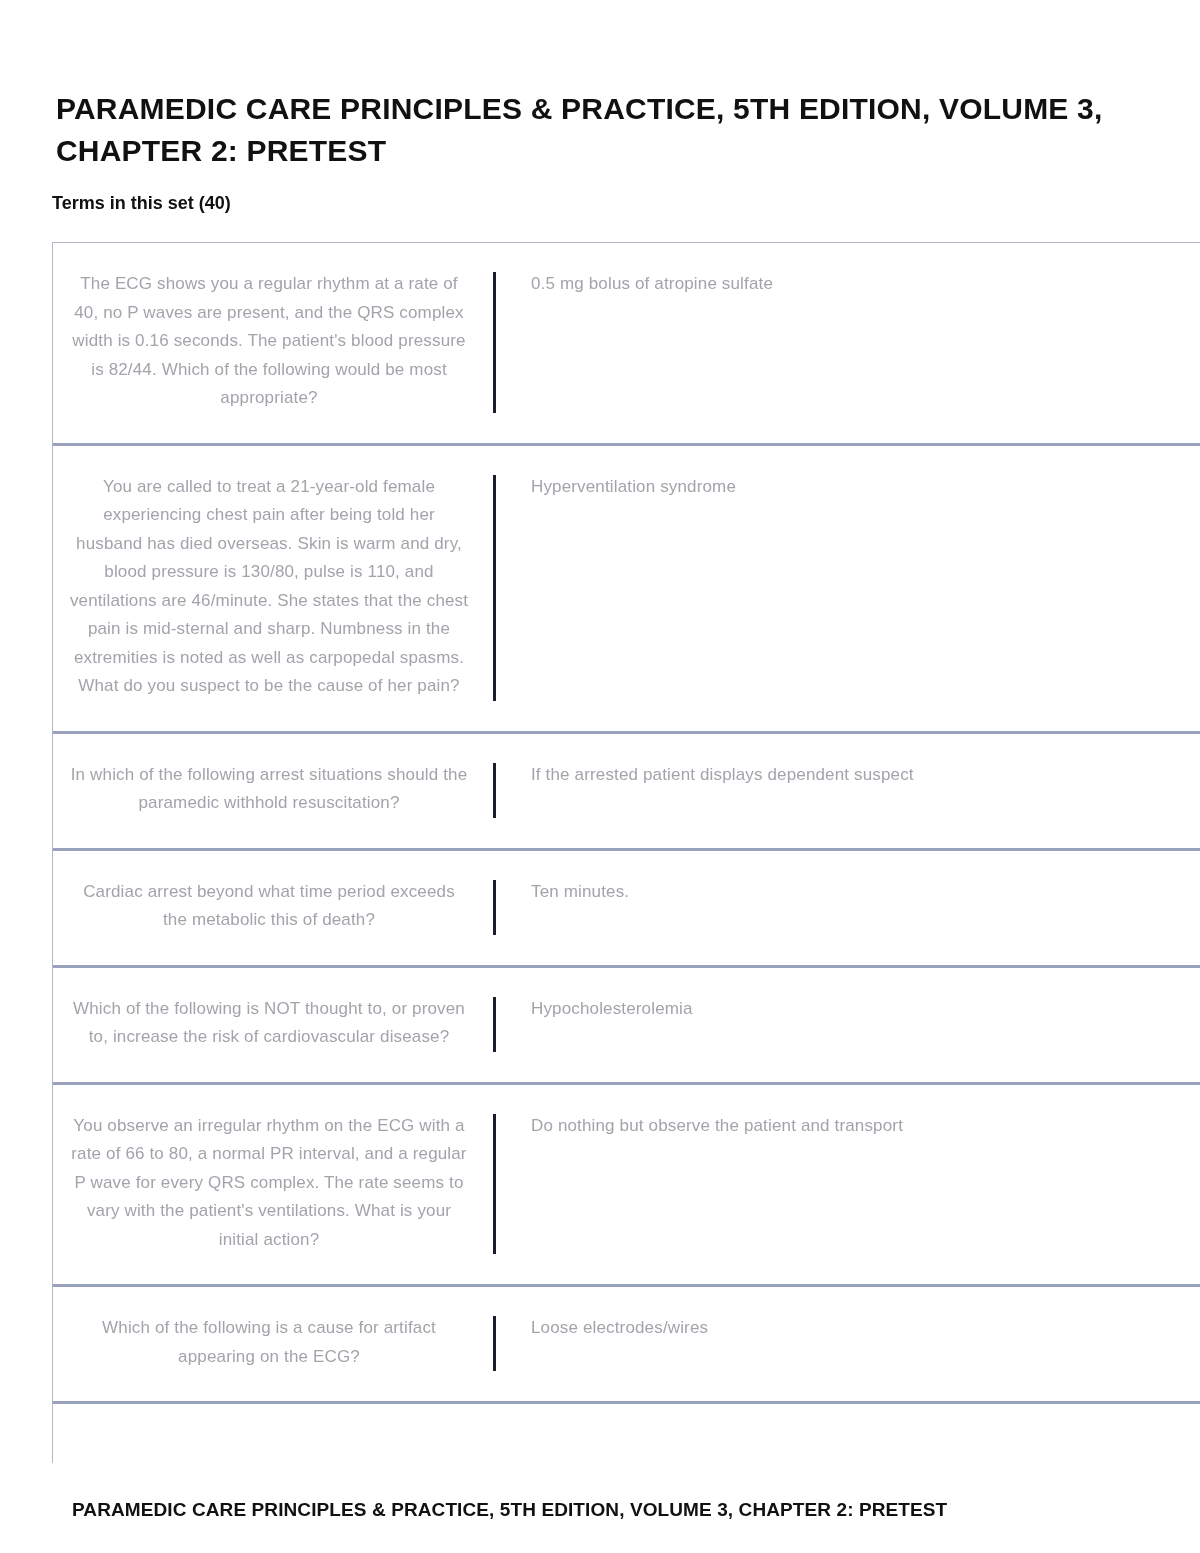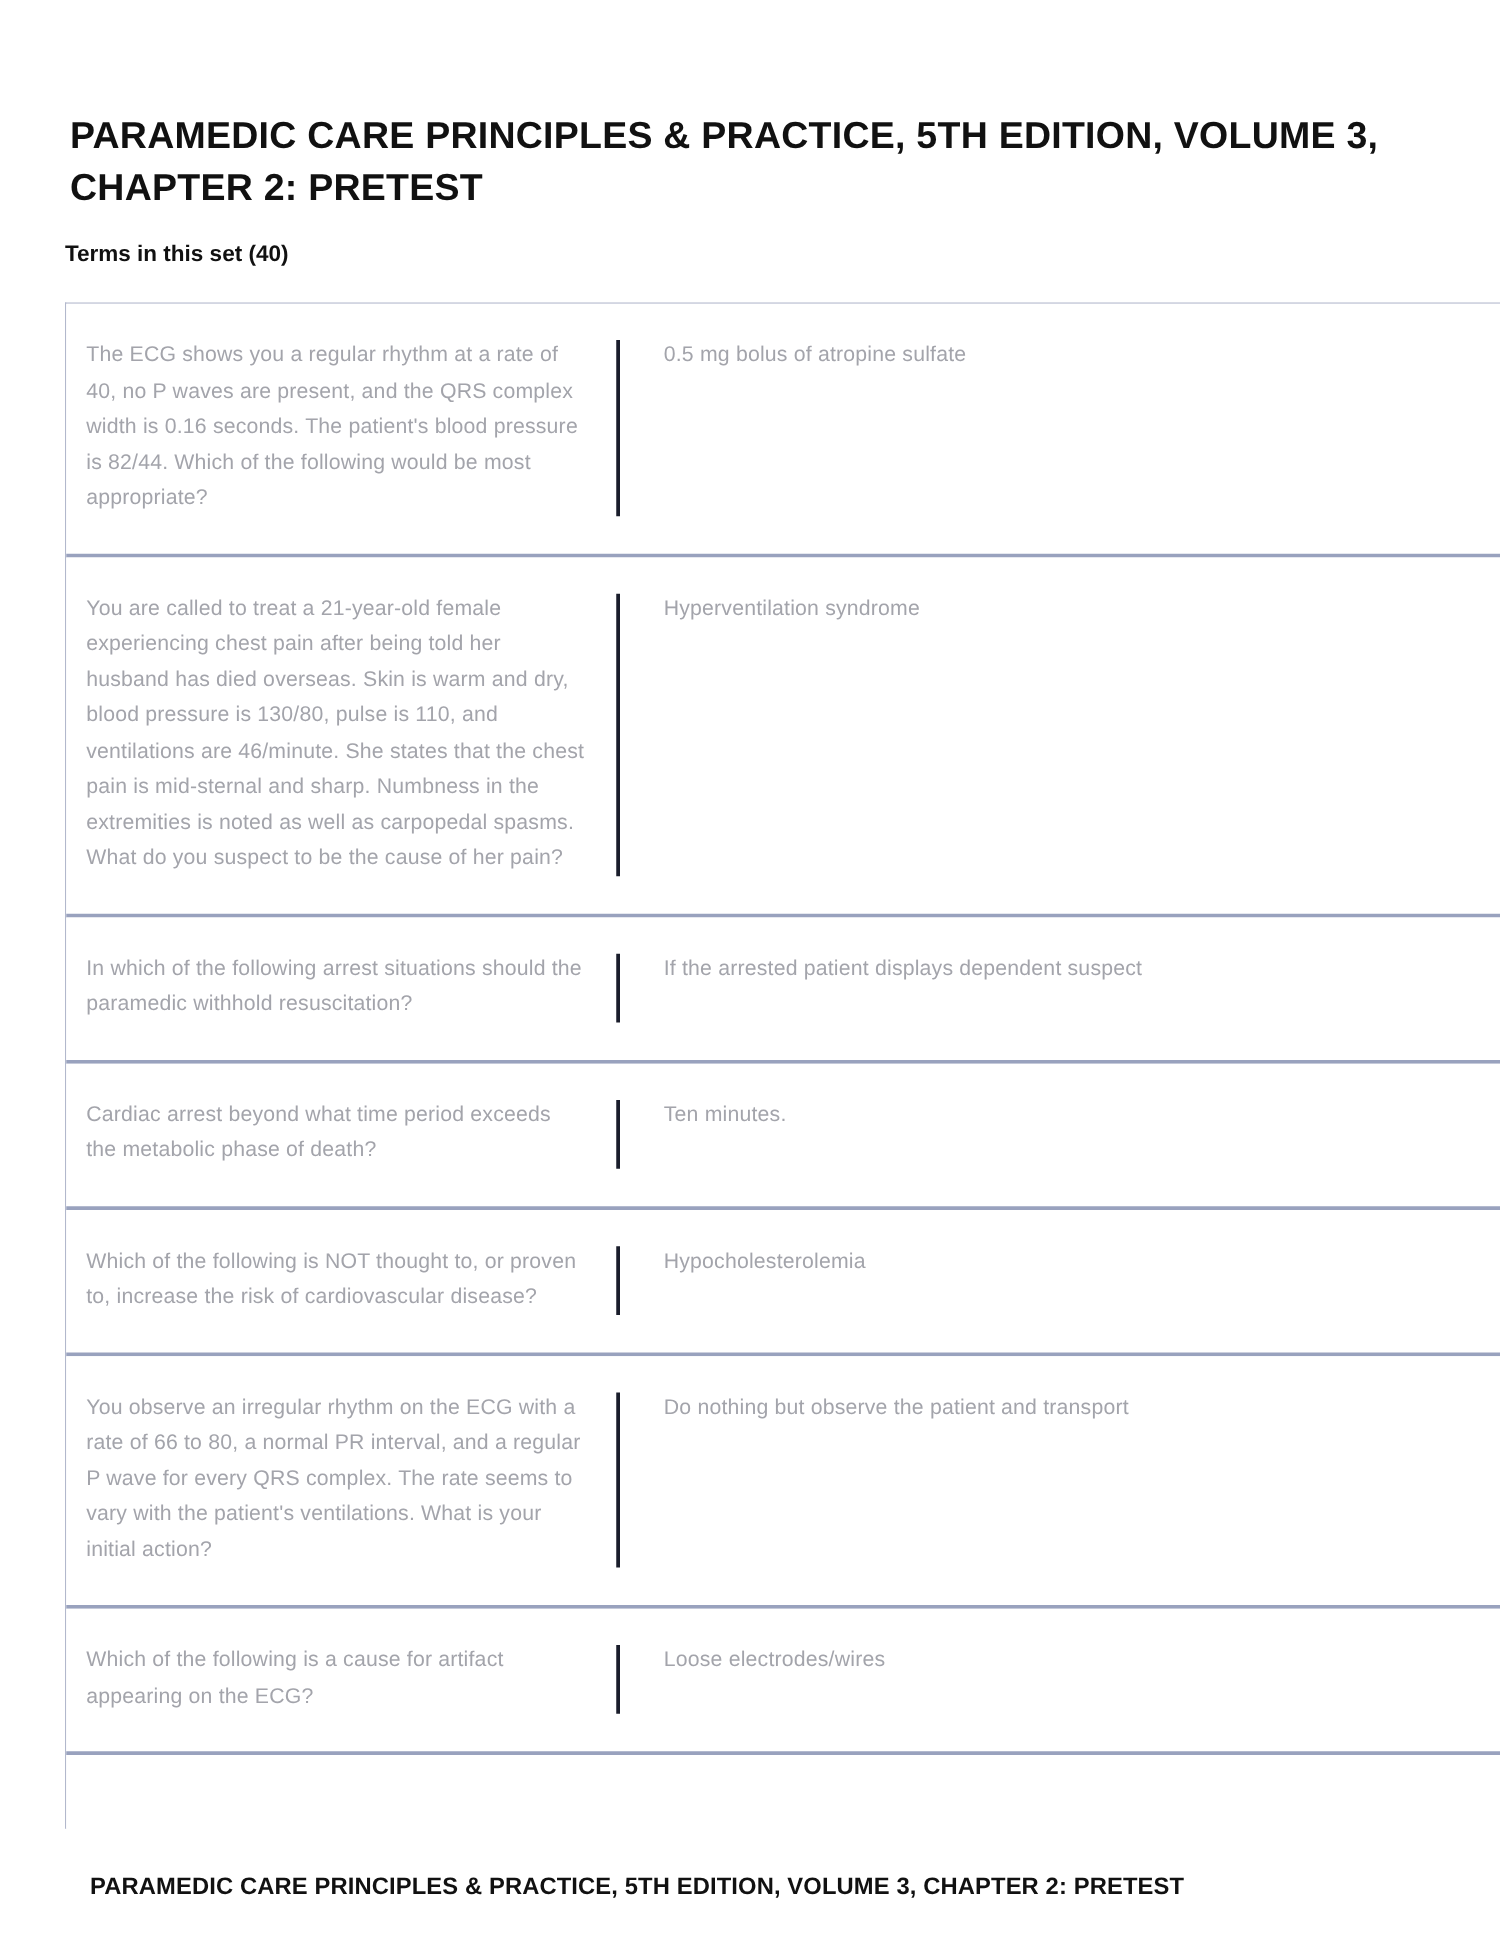--- a/index.html
+++ b/index.html
@@ -57,20 +57,21 @@
     box-sizing: border-box;
   }
   .term-row:last-child {
     border-bottom: none;
   }
   .term-cell-term {
     width: 440px;
     min-width: 440px;
     box-sizing: border-box;
     padding: 27px 24px 30px 16px;
+    text-align: center;
   }
   .divider-wrap {
     width: 16px;
     min-width: 16px;
     display: flex;
     justify-content: flex-start;
     padding-top: 29px;
     padding-bottom: 30px;
     box-sizing: border-box;
   }
@@ -147,21 +148,21 @@
         </div>
         <div class="divider-wrap">
           <div class="divider-bar"></div>
         </div>
         <div class="term-cell-def">
           <div class="cell-text">If the arrested patient displays dependent suspect</div>
         </div>
       </div>
       <div class="term-row">
         <div class="term-cell-term">
-          <div class="cell-text">Cardiac arrest beyond what time period exceeds the metabolic phase of death?</div>
+          <div class="cell-text">Cardiac arrest beyond what time period exceeds the metabolic this of death?</div>
         </div>
         <div class="divider-wrap">
           <div class="divider-bar"></div>
         </div>
         <div class="term-cell-def">
           <div class="cell-text">Ten minutes.</div>
         </div>
       </div>
       <div class="term-row">
         <div class="term-cell-term">

